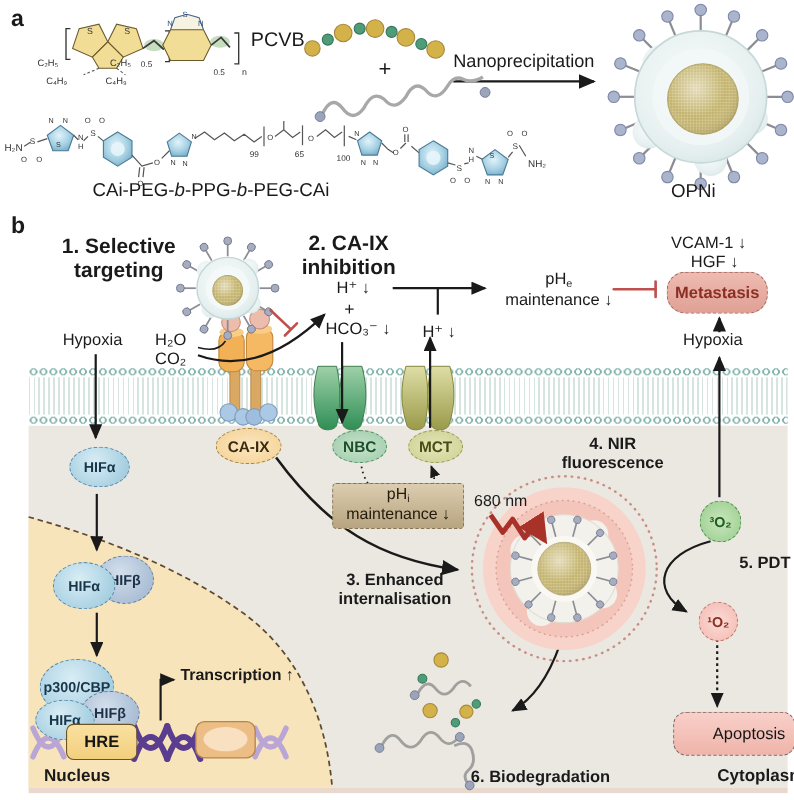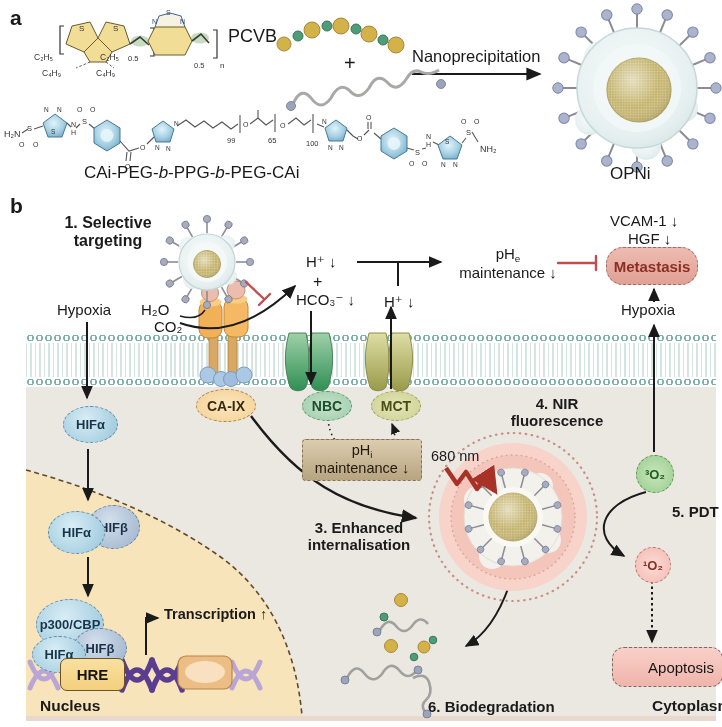--- a/index.html
+++ b/index.html
@@ -11,21 +11,21 @@
   #membrane{position:absolute;left:26px;top:333px;width:690px;height:54px;z-index:1;}
   #membrane .band{position:absolute;left:0;top:10px;width:100%;height:34px;
      background:repeating-linear-gradient(90deg,#cfe0da 0 1.5px,#ffffff 1.5px 4.5px);opacity:.85;}
   #membrane .row{position:absolute;left:0;width:100%;height:10px;background-repeat:repeat-x;background-size:9px 10px;
      background-image:radial-gradient(circle at 4.5px 5px, #ffffff 0 1.9px, #7fb3aa 2px 3.3px, rgba(0,0,0,0) 3.5px);}
   #membrane .row.top{top:0;} #membrane .row.bot{bottom:0;}
   svg#art{position:absolute;left:0;top:0;z-index:2;}
   
   .t{position:absolute;white-space:nowrap;font-size:15px;line-height:1.15;z-index:5;}
   .big{font-size:21px;font-weight:bold;}
-  .step{font-weight:bold;font-size:16px;}
+  .step{font-weight:bold;font-size:19px;}
   .step2{font-weight:bold;font-size:15px;}
   .ctr{text-align:center;}
   .sb{font-size:66%;vertical-align:-0.28em;}
   .oval{position:absolute;z-index:5;border-radius:50%;display:flex;align-items:center;justify-content:center;
         font-weight:bold;font-size:13px;}
   .box{position:absolute;z-index:5;display:flex;align-items:center;justify-content:center;}
   .dsh{border:1.5px dashed #8a7a5c;}
   #ov-caix{background:radial-gradient(#fbe7c2,#f4d092);border-color:#a5854e;color:#3a2a10;font-size:14px;}
   #ov-nbc{background:radial-gradient(#c8e4cc,#9ecbaa);border-color:#5a9468;color:#1d4d2b;font-size:14px;}
   #ov-mct{background:radial-gradient(#e4e6b8,#cdd093);border-color:#9a9c56;color:#4a4c14;font-size:14px;}
@@ -510,22 +510,26 @@
   <div class="t" style="left:610px;top:164px;font-size:17px;">OPNi</div>
 
   <div class="t big" style="left:10px;top:194px;">b</div>
 
   <div class="t step ctr" style="left:52px;top:214px;width:112px;">
     <div>1. Selective</div>
     <div>targeting</div>
   </div>
   <div class="t" style="left:57px;top:301px;">Hypoxia</div>
   <div class="t" style="left:141px;top:301px;">H₂O</div>
-  <div class="t" style="left:154px;top:318px;">CO₂</div>
-
+  <div class="t" style="left:141px;top:318px;">CO₂</div>
+
+  <div class="t step ctr" style="left:262px;top:211px;width:110px;">
+    <div>2. CA-IX</div>
+    <div>inhibition</div>
+  </div>
   <div class="t" style="left:306px;top:253px;">H⁺ ↓</div>
   <div class="t" style="left:313px;top:273px;font-size:16px;">+</div>
   <div class="t" style="left:296px;top:291px;">HCO₃⁻ ↓</div>
   <div class="t" style="left:384px;top:293px;">H⁺ ↓</div>
 
   <div class="t ctr" style="left:452px;top:245px;width:112px;">
     <div><span>pH</span><span class="sb">e</span></div>
     <div>maintenance ↓</div>
   </div>
   <div class="t" style="left:610px;top:212px;">VCAM-1 ↓</div>

